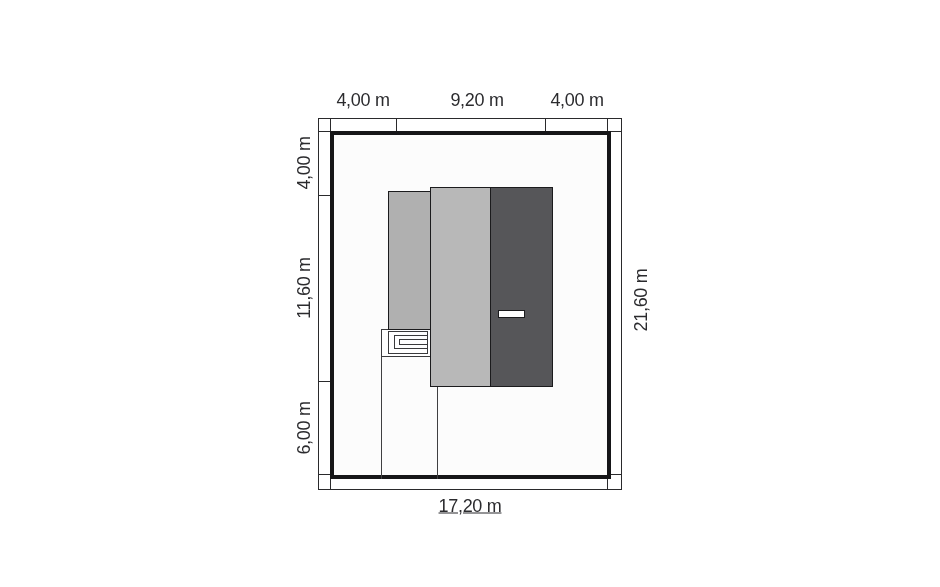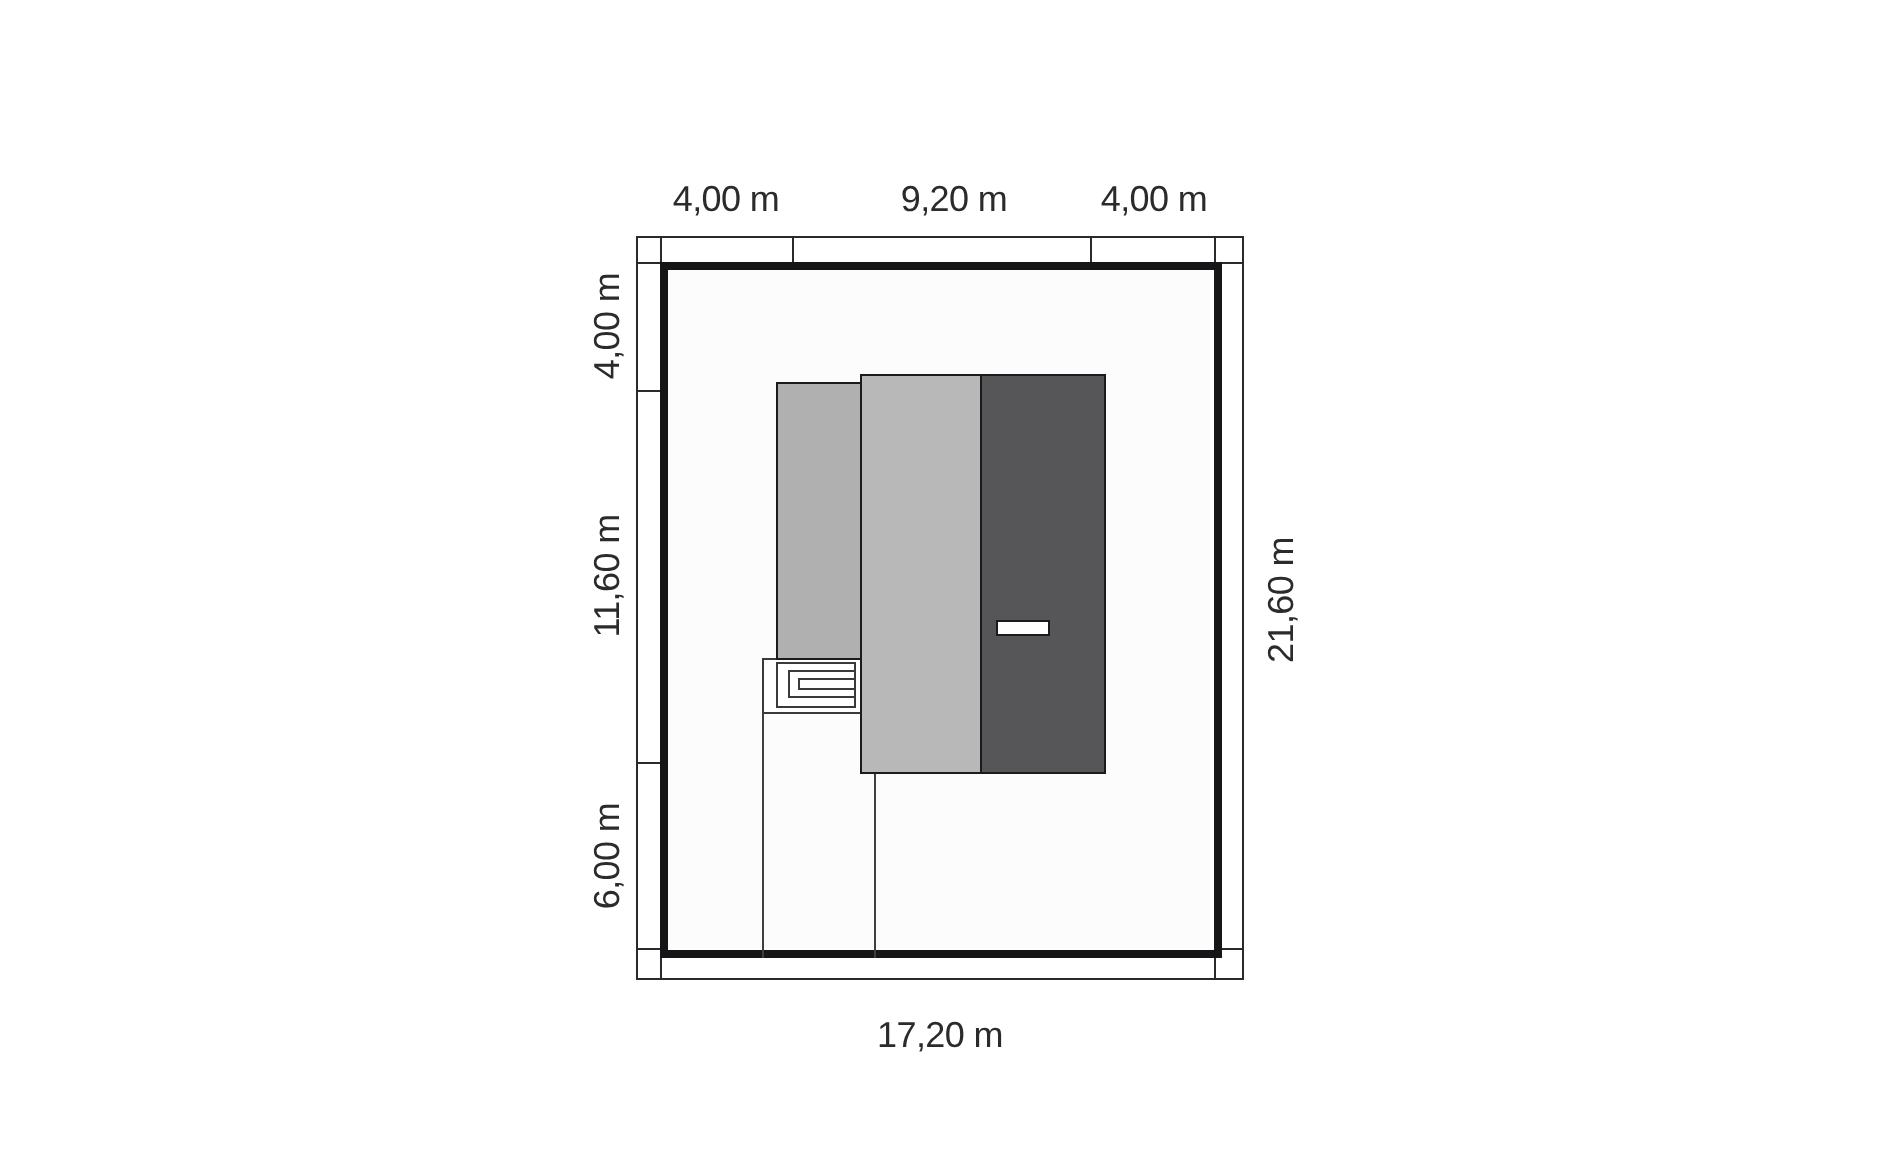--- a/index.html
+++ b/index.html
@@ -97,15 +97,15 @@
   <div class="abs dim-label" style="left:363px; top:100px;">4,00 m</div>
   <div class="abs dim-label" style="left:477px; top:100px;">9,20 m</div>
   <div class="abs dim-label" style="left:577px; top:100px;">4,00 m</div>
 
   <div class="abs dim-label vert" style="left:304px; top:163px;">4,00 m</div>
   <div class="abs dim-label vert" style="left:304px; top:288px;">11,60 m</div>
   <div class="abs dim-label vert" style="left:304px; top:428px;">6,00 m</div>
 
   <div class="abs dim-label vert" style="left:641px; top:300px;">21,60 m</div>
 
-  <div class="abs dim-label" style="left:470px; top:518px;">17,20 m</div>
+  <div class="abs dim-label" style="left:470px; top:506px;text-decoration:underline;">17,20 m</div>
 
 </div>
 
 </body></html>

